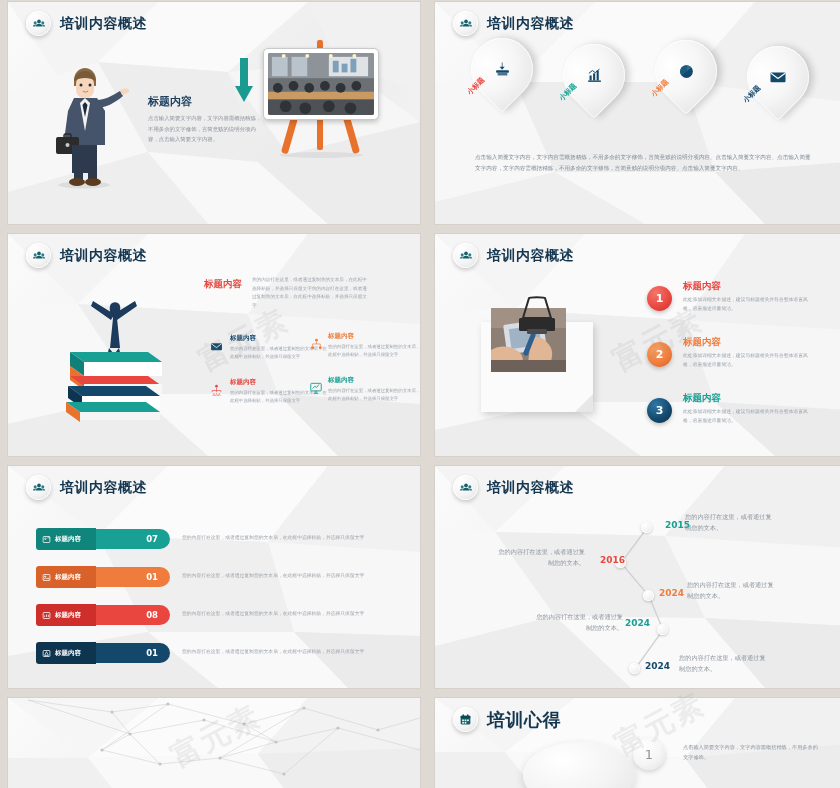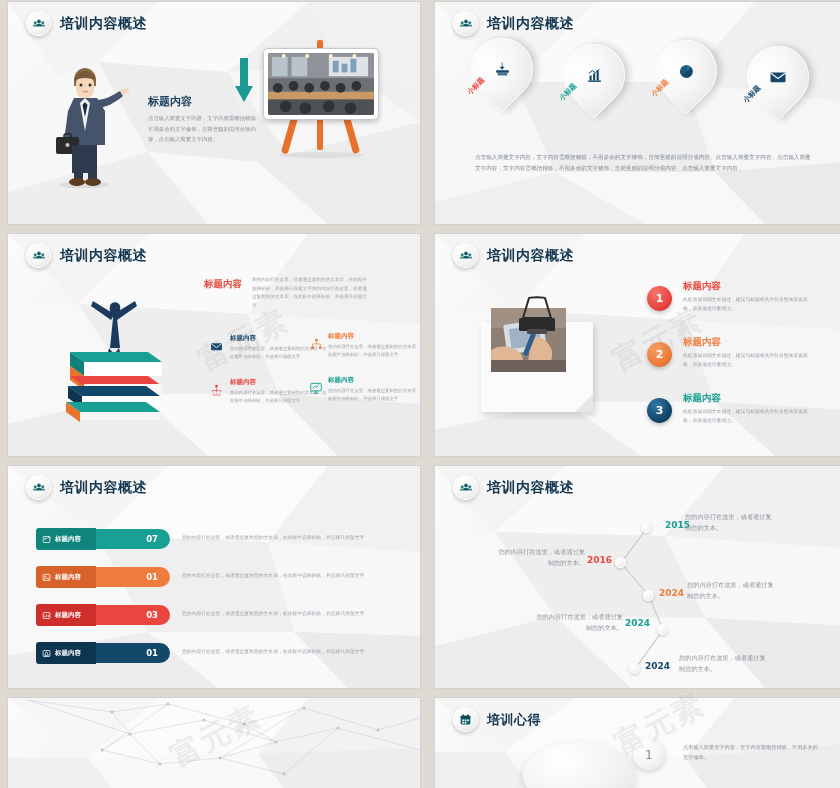--- a/index.html
+++ b/index.html
@@ -30,21 +30,21 @@
 
   
   .hdr { position:absolute; left:18px; top:9px; display:flex; align-items:center; gap:9px; z-index:6;}
   .hdr-badge {
     width:25px;height:25px;border-radius:50%;
     background: radial-gradient(circle at 34% 28%, #ffffff 0%, #f4f4f4 55%, #dcdcdc 100%);
     box-shadow: 0 2px 4px rgba(0,0,0,.20), inset 0 0 0 1px rgba(255,255,255,.85);
     display:flex;align-items:center;justify-content:center;
   }
   .hdr-title { font-size:14px; font-weight:bold; color:#14364f; letter-spacing:.5px;}
-  .sm { font-size:13px; }
+  .sm { font-size:18px; }
 
   
   .s1-person { position:absolute; left:36px; top:52px; width:86px; height:135px; }
   .s1-title { position:absolute; left:140px; top:92px; font-size:11px; font-weight:bold; color:#1d3f5e;}
   .s1-body { position:absolute; left:140px; top:111px; width:118px; font-size:5.4px; line-height:1.95; color:#8a9099;}
   .s1-arrow { position:absolute; left:226px; top:56px; }
   .s1-easel { position:absolute; left:248px; top:38px; width:130px; height:118px;}
   .photo-frame {
     position:absolute; left:7px; top:8px; width:116px; height:72px;
     background:#fff; border:1px solid #c9cacb; border-radius:5px;
@@ -558,21 +558,21 @@
               <circle cx="8.5" cy="9.5" r="1.8"></circle>
               <path d="M4 18l5-5 4 3 3-3 4 5"></path>
             </svg>
         </span>
         <span>标题内容</span>
       </div>
     </div>
     <div class="bar-txt" style="top:106px">您的内容打在这里，或者通过复制您的文本后，在此框中选择粘贴，并选择只保留文字</div>
 
     <div class="bar-row" style="top:138px">
-      <div class="bar-right" style="background:#e8463f">03</div>
+      <div class="bar-right" style="background:#e8463f">08</div>
       <div class="bar-left" style="background:#cf2f2a">
         <span class="mini-ico">
           <svg width="9" height="9" viewBox="0 0 24 24" fill="none" stroke="#fff" stroke-width="2">
               <rect x="3" y="4" width="18" height="16" rx="2"></rect>
               <path d="M7 16v-4M12 16V9M17 16v-6"></path>
             </svg>
         </span>
         <span>标题内容</span>
       </div>
     </div>
@@ -623,21 +623,21 @@
 
     <svg style="position:absolute;left:0;top:0;width:412px;height:222px;z-index:2" viewBox="0 0 412 222">
       <polyline points="212,62 186,97 214,130 228,164 200,203" fill="none" stroke="#cfd2d4" stroke-width="1.4"></polyline>
     </svg>
 
     <div class="tl-node" style="left:206px;top:56px"></div>
     <div class="tl-year" style="left:230px;top:54px;color:#17a093">2015</div>
     <div class="tl-txt" style="left:250px;top:46px">您的内容打在这里，或者通过复制您的文本。</div>
 
     <div class="tl-node" style="left:180px;top:91px"></div>
-    <div class="tl-year" style="left:152px;top:89px;color:#e8463f">2016</div>
+    <div class="tl-year" style="left:165px;top:89px;color:#e8463f">2016</div>
     <div class="tl-txt" style="left:58px;top:81px;text-align:right">您的内容打在这里，或者通过复制您的文本。</div>
 
     <div class="tl-node" style="left:208px;top:124px"></div>
     <div class="tl-year" style="left:224px;top:122px;color:#ef7c3c">2024</div>
     <div class="tl-txt" style="left:252px;top:114px">您的内容打在这里，或者通过复制您的文本。</div>
 
     <div class="tl-node" style="left:222px;top:158px"></div>
     <div class="tl-year" style="left:190px;top:152px;color:#17a093">2024</div>
     <div class="tl-txt" style="left:96px;top:146px;text-align:right">您的内容打在这里，或者通过复制您的文本。</div>
 

